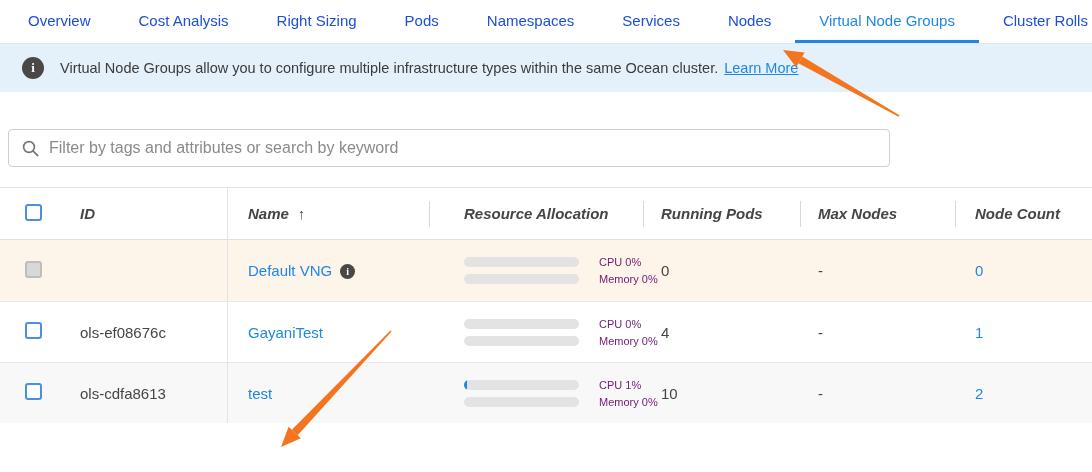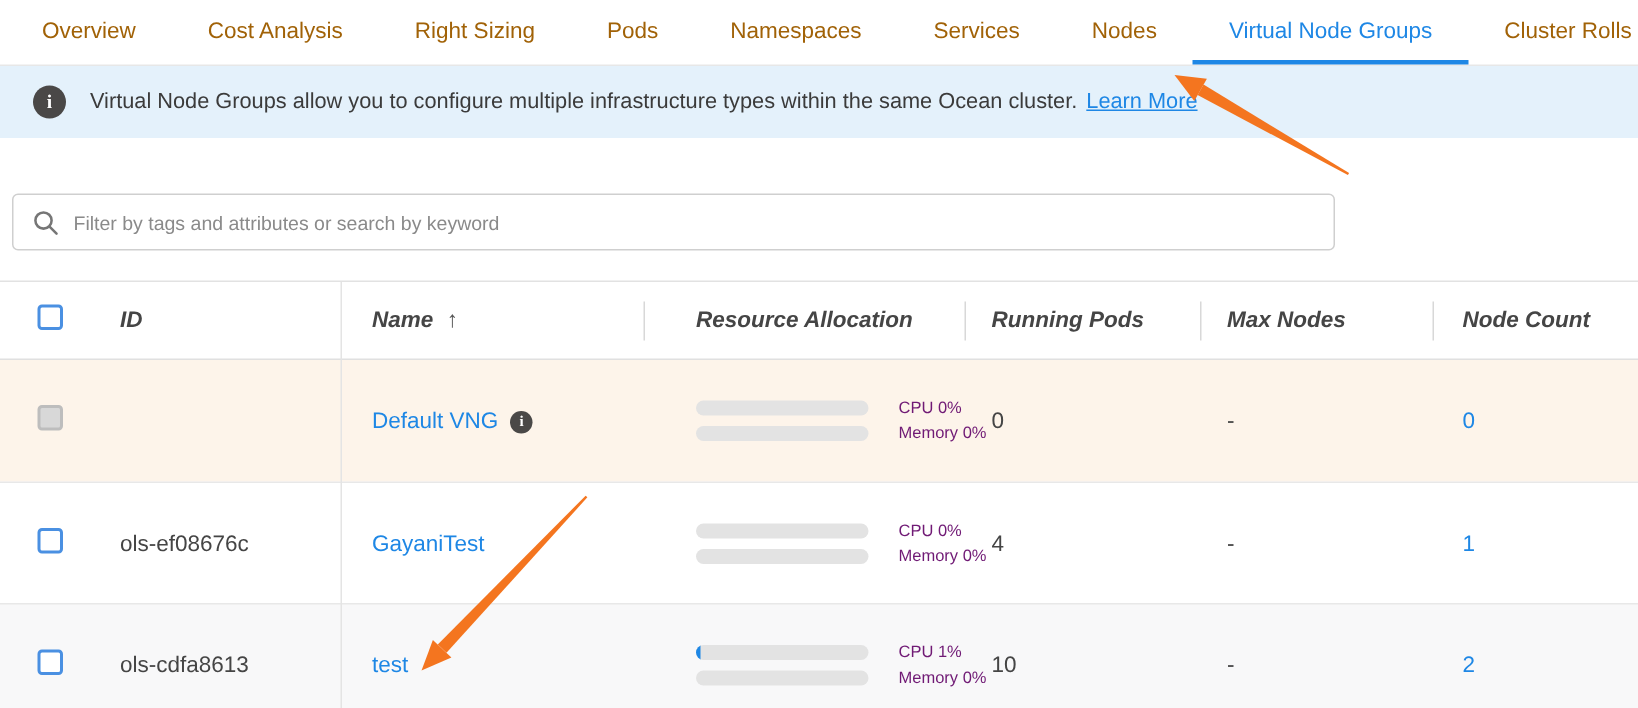--- a/index.html
+++ b/index.html
@@ -10,21 +10,21 @@
   }
 
   
   .tabbar {
     height:44px; display:flex; justify-content:space-between;
     align-items:stretch; padding:0 4px; border-bottom:1px solid #e7e7e7;
     background:#fff;
   }
   .tab {
     display:flex; align-items:center; padding:0 24px;
-    font-size:15px; color:#a16207; cursor:pointer;
+    font-size:15px; color:#1d4ed8; cursor:pointer;
     border-bottom:3px solid transparent; white-space:nowrap;
   }
   .tab.active { color:#1e87e5; border-bottom-color:#1e87e5; }
 
   
   .banner {
     height:48px; background:#e4f1fb; display:flex; align-items:center;
     padding:0 22px; font-size:14.5px; color:#3b3b3b;
   }
   .info-circle {
@@ -37,21 +37,21 @@
   }
 
   
   .search-box {
     margin:37px 0 0 8px; width:882px; height:38px;
     border:1px solid #cfcfcf; border-radius:4px; background:#fff;
     display:flex; align-items:center; padding:0 13px;
   }
   .search-box svg { flex:none; margin-right:10px; }
   .search-box input {
-    border:none; outline:none; flex:1; font-size:13px; color:#333;
+    border:none; outline:none; flex:1; font-size:16px; color:#333;
     font-family:"Liberation Sans", sans-serif; background:transparent;
   }
   .search-box input::placeholder { color:#8a8a8a; }
 
   
   .vng-table { margin-top:20px; border-top:1px solid #e2e2e2; position:relative; }
   .vline { position:absolute; left:227px; top:0; bottom:0; width:1px; background:#e4e4e4; }
   .trow {
     display:grid; grid-template-columns:62px 165px 202px 214px 157px 155px 1fr;
     align-items:center;
@@ -63,21 +63,21 @@
   .c-name  { padding-left:21px; display:flex; align-items:flex-end; }
   .c-res   { padding-left:35px; }
   .c-count { padding-left:20px; }
   .hdiv { position:relative; }
   .hdiv::before {
     content:""; position:absolute; left:0; top:50%; transform:translateY(-50%);
     height:26px; width:1px; background:#d8d8d8;
   }
   .sort-arrow { margin-left:9px; color:#555; font-weight:normal; font-size:15px; }
 
-  .tbody .trow { height:81px; }
+  .tbody .trow { height:61px; }
   .tbody .trow + .trow { border-top:1px solid #e8e8e8; }
   .row-highlight { background:#fdf4ea; }
   .row-gray { background:#f8f8f9; }
 
   .cb {
     width:17px; height:17px; border:2px solid #4a90e2; border-radius:3px;
     background:#fff; cursor:pointer; display:inline-block;
   }
   .cb.disabled { border-color:#bdbdbd; background:#d8d8d8; cursor:default; }
 

